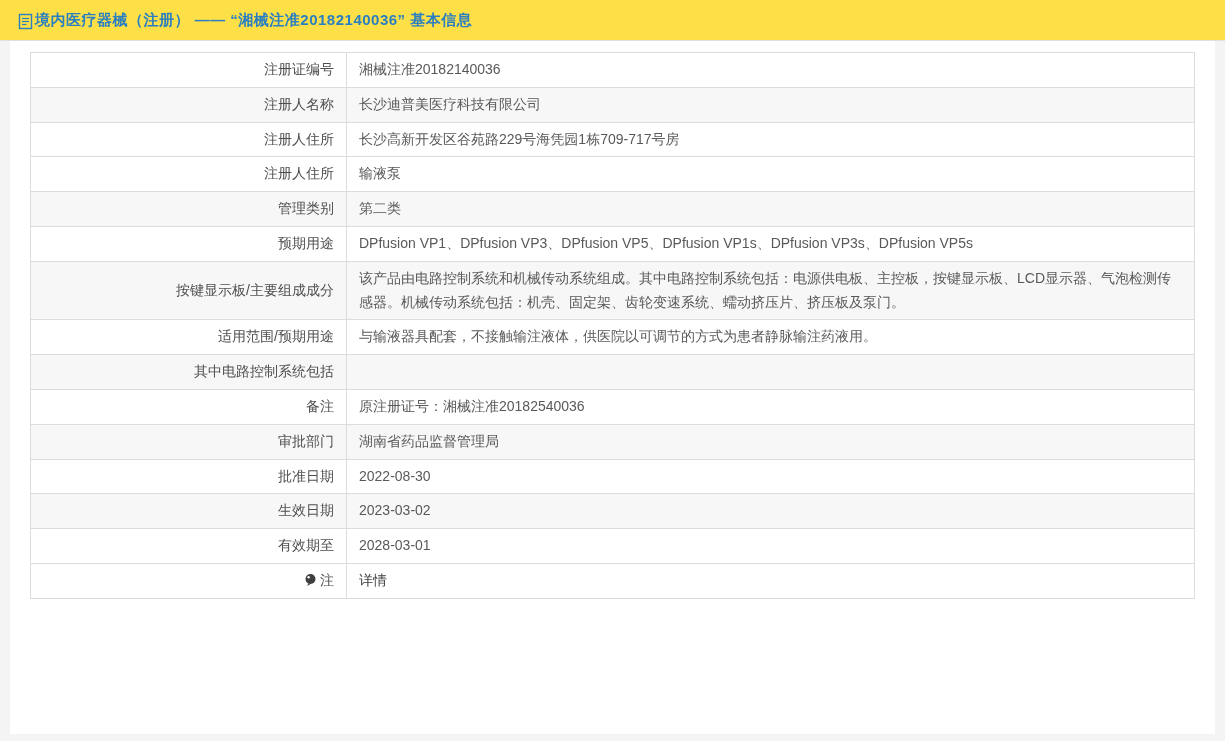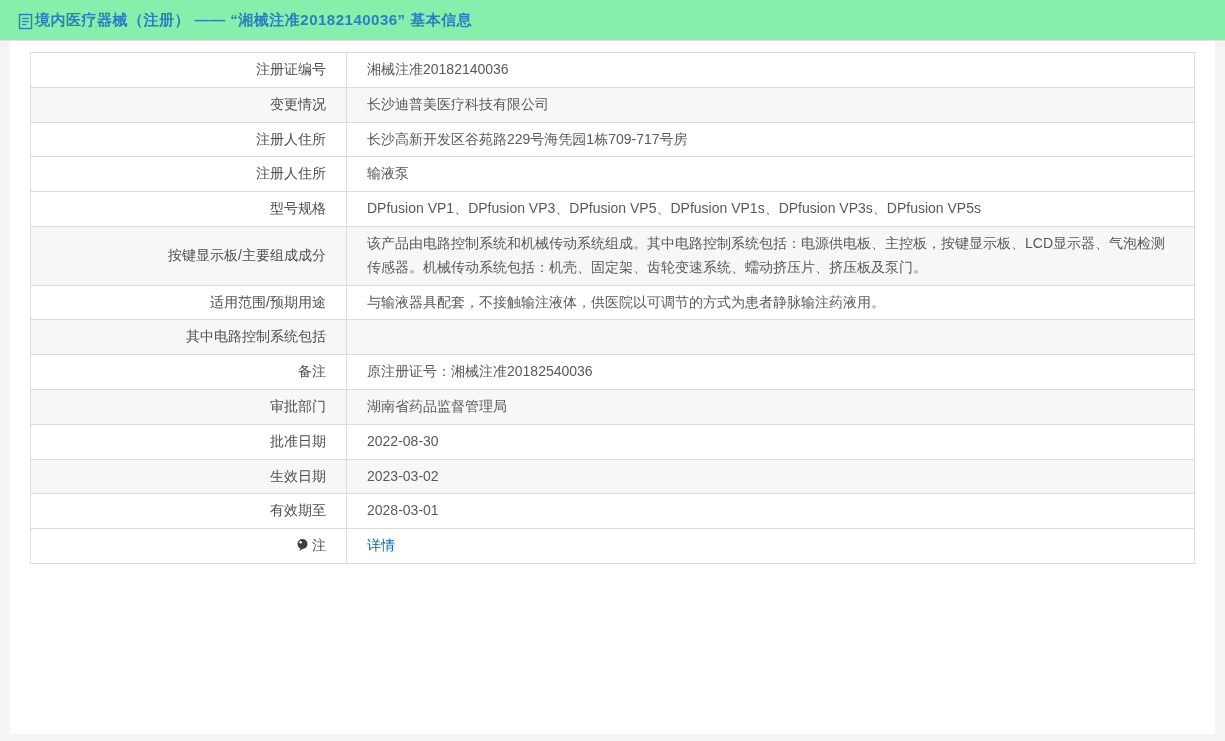--- a/index.html
+++ b/index.html
@@ -5,21 +5,21 @@
   * { box-sizing: border-box; }
   html, body {
     margin: 0; padding: 0;
     width: 1225px; height: 741px;
     background: #f4f4f4;
     font-family: "Liberation Sans", "DejaVu Sans", sans-serif;
     overflow: hidden;
   }
   .top-bar {
     height: 41px;
-    background: #86efac;
+    background: #fde047;
     display: flex;
     align-items: center;
     padding: 0 18px;
     border-bottom: 1px solid #e0e0e0;
   }
   .page-title {
     color: #2a7fc1;
     font-size: 15px;
     font-weight: bold;
     display: inline-flex;
@@ -42,33 +42,33 @@
   table.info-table {
     width: 100%;
     border-collapse: collapse;
     table-layout: fixed;
   }
   .info-table col.c-label { width: 316px; }
   .info-table td {
     border: 1px solid #dcdcdc;
     font-size: 14px;
     color: #595959;
-    padding: 5px 20px;
+    padding: 5px 12px;
     line-height: 1.7;
     height: 34px;
     word-break: break-all;
   }
   .info-table td.label {
     text-align: right;
     color: #4f4f4f;
     white-space: nowrap;
   }
   .info-table tr.even { background: #f7f7f7; }
   .info-table a {
-    color: #0369a1;
+    color: #404040;
     text-decoration: none;
     cursor: pointer;
   }
   .note-icon {
     display: inline-block;
     width: 13px; height: 14px;
     margin-right: 3px;
     vertical-align: -2px;
   }
 </style>
@@ -94,33 +94,37 @@
     <colgroup>
         <col class="c-label">
         <col class="c-value">
       </colgroup>
     <tbody>
         <tr>
           <td class="label">注册证编号</td>
           <td class="value">湘械注准20182140036</td>
         </tr>
         <tr class="even">
-          <td class="label">变更情况</td>
+          <td class="label">注册人名称</td>
           <td class="value">长沙迪普美医疗科技有限公司</td>
         </tr>
         <tr>
           <td class="label">注册人住所</td>
           <td class="value">长沙高新开发区谷苑路229号海凭园1栋709-717号房</td>
         </tr>
         <tr>
           <td class="label">注册人住所</td>
           <td class="value">输液泵</td>
         </tr>
+        <tr class="even">
+          <td class="label">管理类别</td>
+          <td class="value">第二类</td>
+        </tr>
         <tr>
-          <td class="label">型号规格</td>
+          <td class="label">预期用途</td>
           <td class="value">DPfusion VP1、DPfusion VP3、DPfusion VP5、DPfusion VP1s、DPfusion VP3s、DPfusion VP5s</td>
         </tr>
         <tr class="even">
           <td class="label">按键显示板/主要组成成分</td>
           <td class="value">该产品由电路控制系统和机械传动系统组成。其中电路控制系统包括：电源供电板、主控板，按键显示板、LCD显示器、气泡检测传感器。机械传动系统包括：机壳、固定架、齿轮变速系统、蠕动挤压片、挤压板及泵门。</td>
         </tr>
         <tr>
           <td class="label">适用范围/预期用途</td>
           <td class="value">与输液器具配套，不接触输注液体，供医院以可调节的方式为患者静脉输注药液用。</td>
         </tr>

